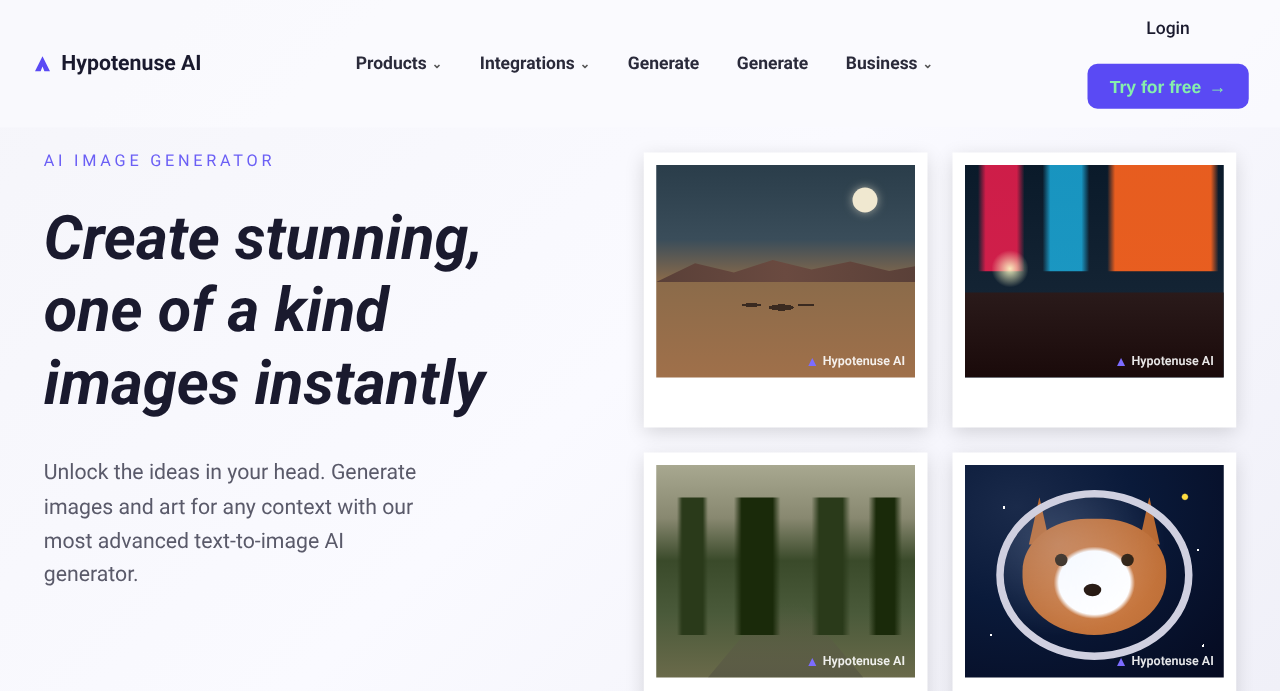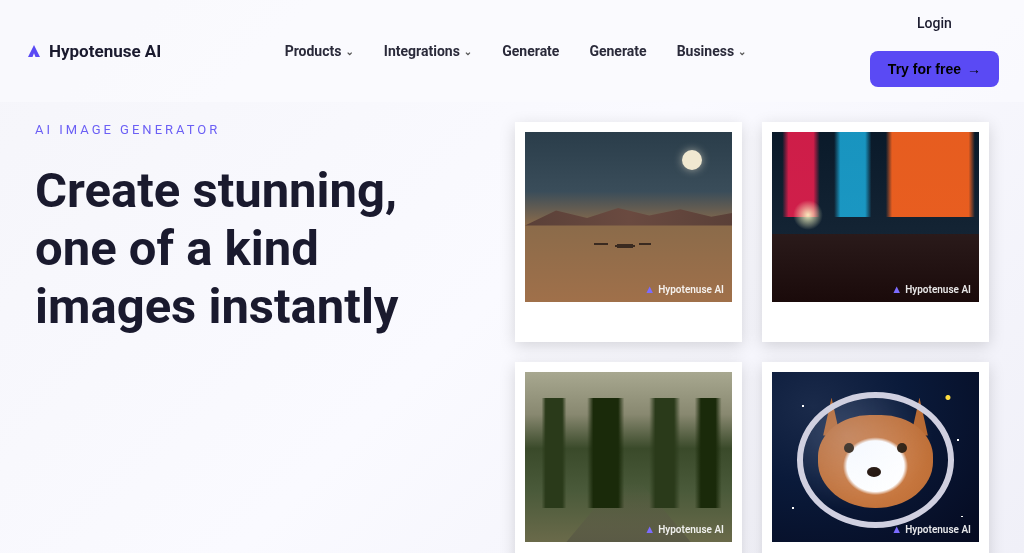--- a/index.html
+++ b/index.html
@@ -58,21 +58,21 @@
       flex-direction: column;
     }
     .login {
       font-size: 14px;
       color: #1a1a2e;
       cursor: pointer;
       font-weight: 500;
     }
     .cta-button {
       background: #5a4af4;
-      color: #000000;
+      color: #86efac;
       border: none;
       padding: 10px 18px;
       border-radius: 8px;
       font-size: 14px;
       font-weight: 600;
       cursor: pointer;
       display: flex;
       align-items: center;
       gap: 6px;
     }
@@ -91,20 +91,21 @@
       font-weight: 400;
       letter-spacing: 3px;
       margin-bottom: 25px;
     }
     .headline {
       font-size: 49px;
       font-weight: 700;
       color: #1a1a2e;
       line-height: 1.18;
       margin-bottom: 30px;
+      font-style: italic;
     }
     .subtext {
       font-size: 17px;
       color: #5a5a6a;
       line-height: 1.6;
       max-width: 310px;
     }
     .image-grid {
       display: grid;
       grid-template-columns: 1fr 1fr;
@@ -346,20 +347,21 @@
       <span>Try for free</span>
       <span>→</span>
     </button>
   </div>
 </header>
 
 <main class="main">
   <div class="content-left">
     <div class="eyebrow">AI IMAGE GENERATOR</div>
     <h1 class="headline">Create stunning, one of a kind images instantly</h1>
+    <p class="subtext">Unlock the ideas in your head. Generate images and art for any context with our most advanced text-to-image AI generator.</p>
   </div>
   <div class="image-grid">
     <div class="polaroid">
       <div class="polaroid-image img1">
         <div class="moon"></div>
         <div class="mountain"></div>
         <div class="rocks"></div>
         <div class="watermark">
           <span class="watermark-icon">▲</span>
           <span>Hypotenuse AI</span>

